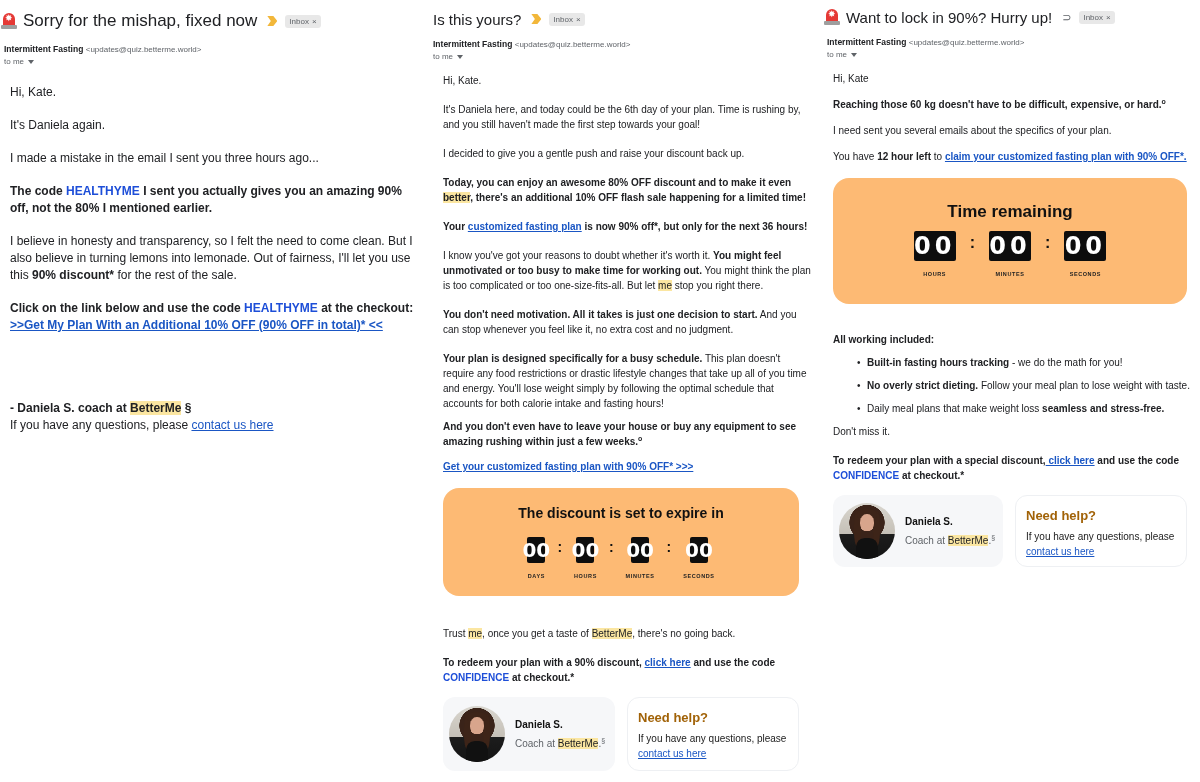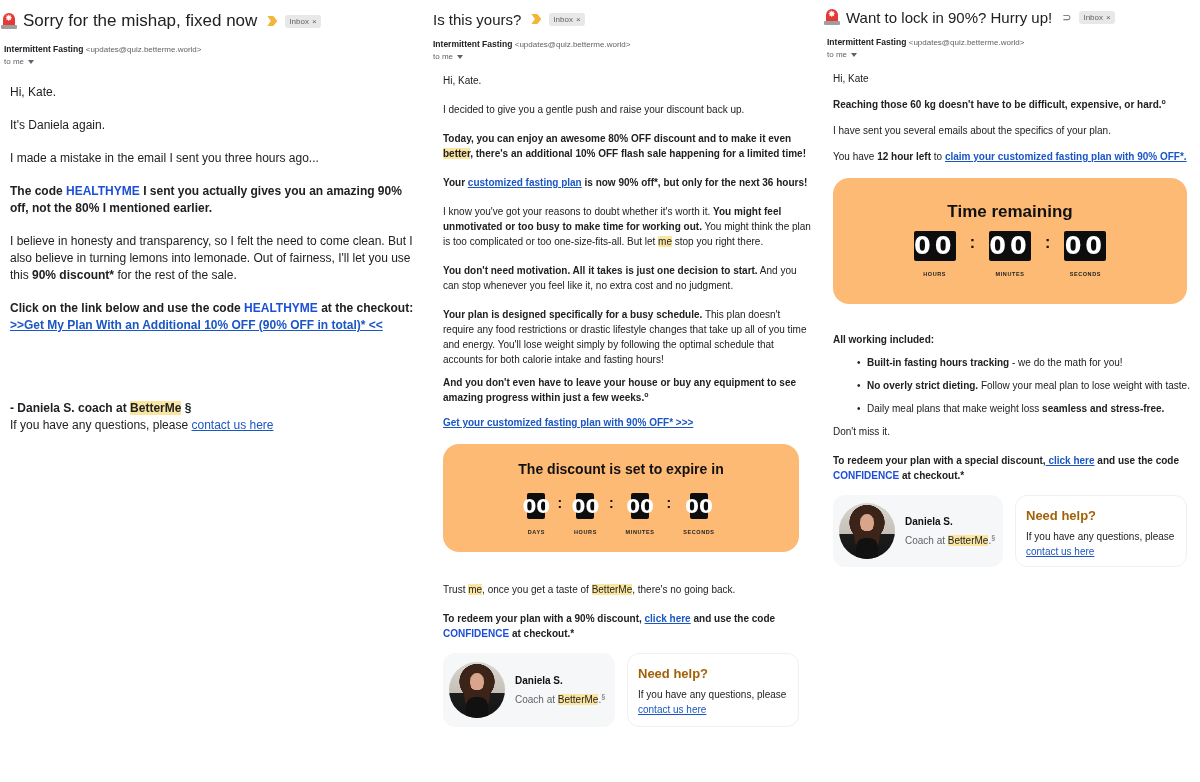--- a/index.html
+++ b/index.html
@@ -118,27 +118,28 @@
     <span class="sender-name">Intermittent Fasting</span>
     <span class="sender-email">&lt;updates@quiz.betterme.world&gt;</span>
   </div>
   <div class="to-row">
     <span>to me</span>
       <span class="caret"></span>
   </div>
 
   <div class="body-wrap" style="margin-top:12px;">
     <p>Hi, Kate.</p>
+    <p style="margin-top:14px;">It's Daniela here, and today could be the 6th day of your plan. Time is rushing by, and you still haven't made the first step towards your goal!</p>
     <p style="margin-top:14px;">I decided to give you a gentle push and raise your discount back up.</p>
     <p style="margin-top:14px;font-weight:bold;"><span>Today, you can enjoy an awesome 80% OFF discount and to make it even </span><span class="hl">better</span><span>, there's an additional 10% OFF flash sale happening for a limited time!</span></p>
     <p style="margin-top:14px;font-weight:bold;"><span>Your </span><a>customized fasting plan</a><span> is now 90% off*, but only for the next 36 hours!</span></p>
     <p style="margin-top:14px;"><span>I know you've got your reasons to doubt whether it's worth it. </span><b>You might feel unmotivated or too busy to make time for working out.</b><span> You might think the plan is too complicated or too one-size-fits-all. But let </span><span class="hl">me</span><span> stop you right there.</span></p>
     <p style="margin-top:14px;"><b>You don't need motivation. All it takes is just one decision to start.</b><span> And you can stop whenever you feel like it, no extra cost and no judgment.</span></p>
     <p style="margin-top:14px;"><b>Your plan is designed specifically for a busy schedule.</b><span> This plan doesn't require any food restrictions or drastic lifestyle changes that take up all of you time and energy. You'll lose weight simply by following the optimal schedule that accounts for both calorie intake and fasting hours!</span></p>
-    <p style="margin-top:8px;font-weight:bold;"><span>And you don't even have to leave your house or buy any equipment to see amazing progress within just a few weeks.</span><sup>o</sup></p>
+    <p style="margin-top:8px;font-weight:bold;"><span>And you don't even have to leave your house or buy any equipment to see amazing rushing within just a few weeks.</span><sup>o</sup></p>
     <p style="margin-top:10px;"><a class="link-bold">Get your customized fasting plan with 90% OFF* &gt;&gt;&gt;</a></p>
 
     <div class="timer-card" style="width:356px;height:108px;margin-top:14px;padding-top:18px;">
       <div class="timer-title" style="font-size:14px;">The discount is set to expire in</div>
       <div class="timer-units" style="margin-top:16px;gap:0;">
         <div class="unit">
           <div class="digits">
               <div class="digit" style="width:18px;height:26px;font-size:20px;">00</div>
             </div>
           <div class="unit-label">DAYS</div>
@@ -211,21 +212,21 @@
     <span class="sender-email">&lt;updates@quiz.betterme.world&gt;</span>
   </div>
   <div class="to-row" style="padding-left:4px;">
     <span>to me</span>
       <span class="caret"></span>
   </div>
 
   <div class="body-wrap" style="margin-top:12px;">
     <p>Hi, Kate</p>
     <p style="margin-top:11px;font-weight:bold;"><span>Reaching those 60 kg doesn't have to be difficult, expensive, or hard.</span><sup>o</sup></p>
-    <p style="margin-top:11px;">I have sent you several emails about the specifics of your plan.</p>
+    <p style="margin-top:11px;">I need sent you several emails about the specifics of your plan.</p>
     <p style="margin-top:11px;"><span>You have </span><b>12 hour left</b><span> to </span><a class="link-bold">claim your customized fasting plan with 90% OFF*.</a></p>
 
     <div class="timer-card" style="width:354px;height:126px;margin-top:14px;padding-top:26px;">
       <div class="timer-title" style="font-size:17px;">Time remaining</div>
       <div class="timer-units" style="margin-top:12px;">
         <div class="unit">
           <div class="digits">
               <div class="digit" style="width:42px;height:30px;font-size:24px;letter-spacing:4px;">00</div>
             </div>
           <div class="unit-label">HOURS</div>

